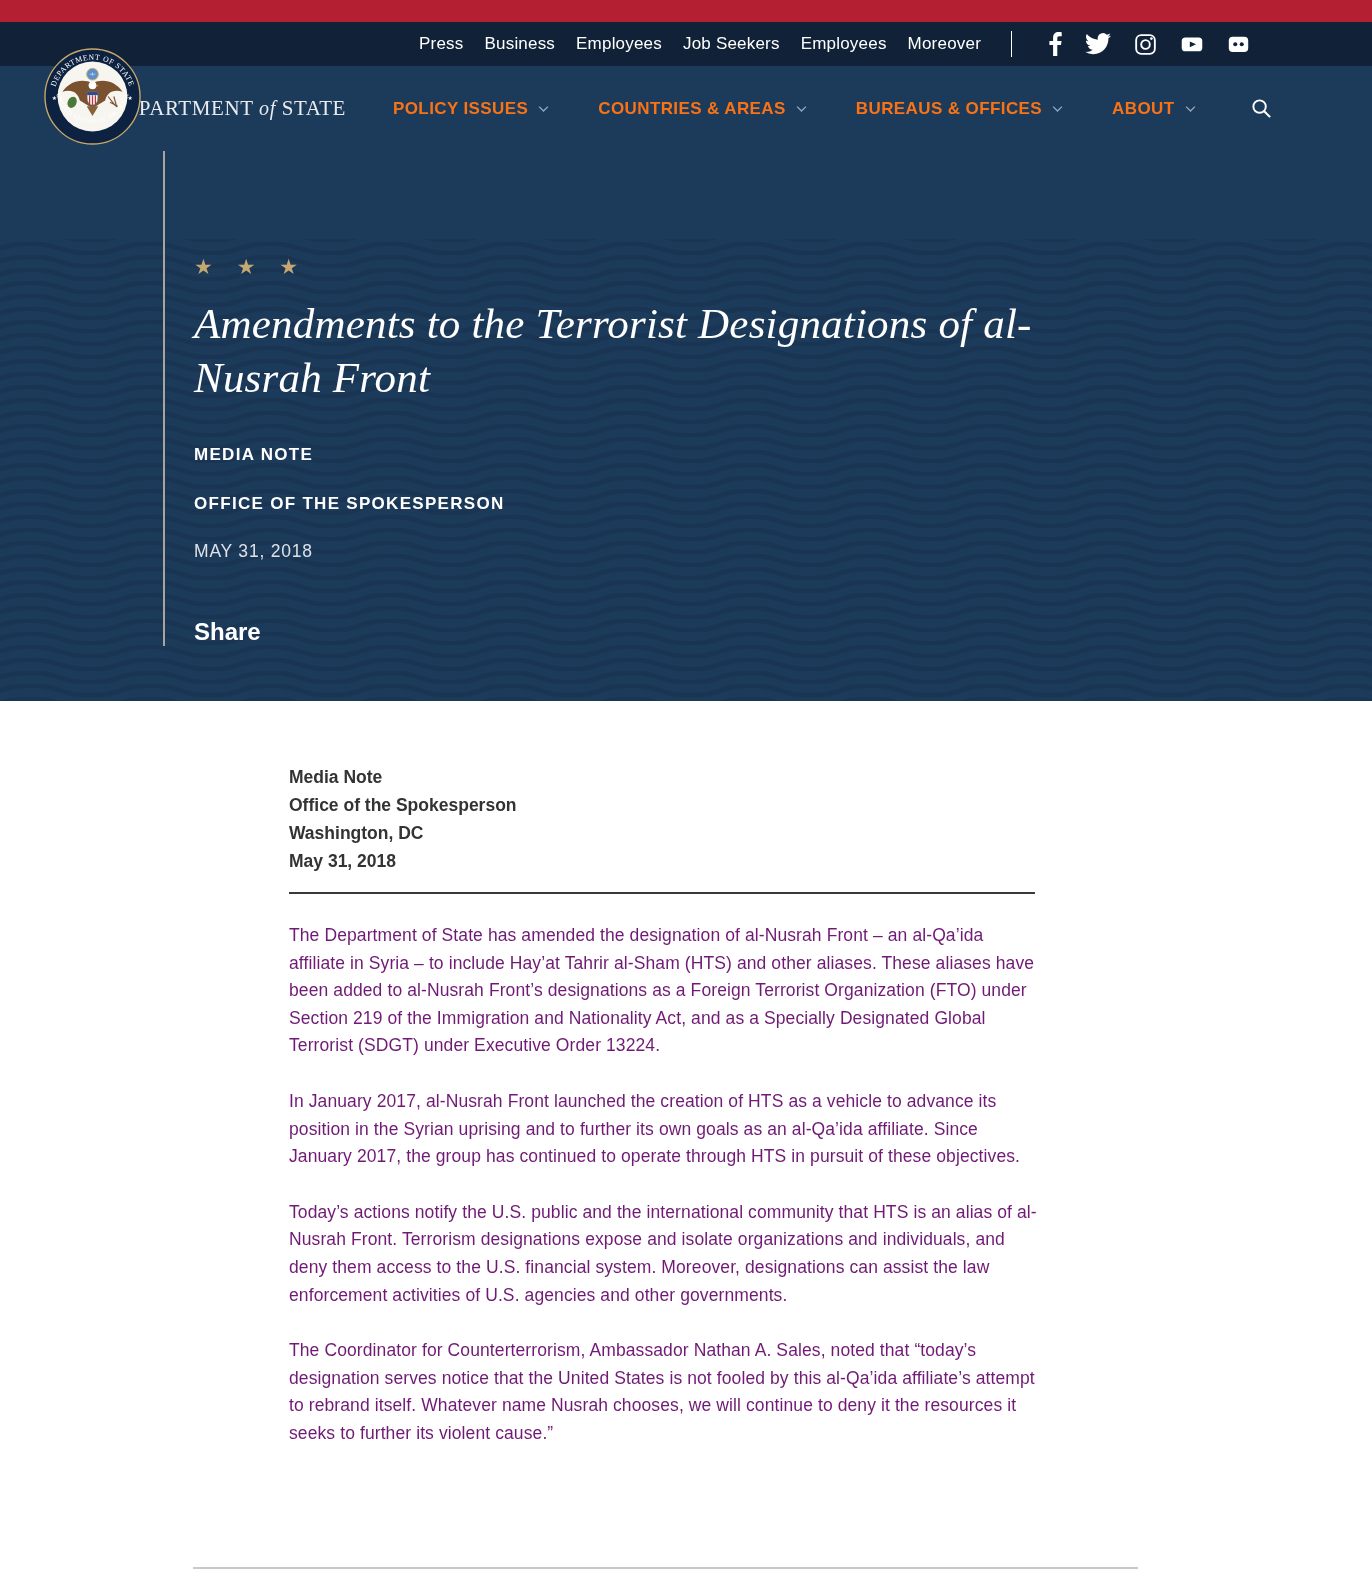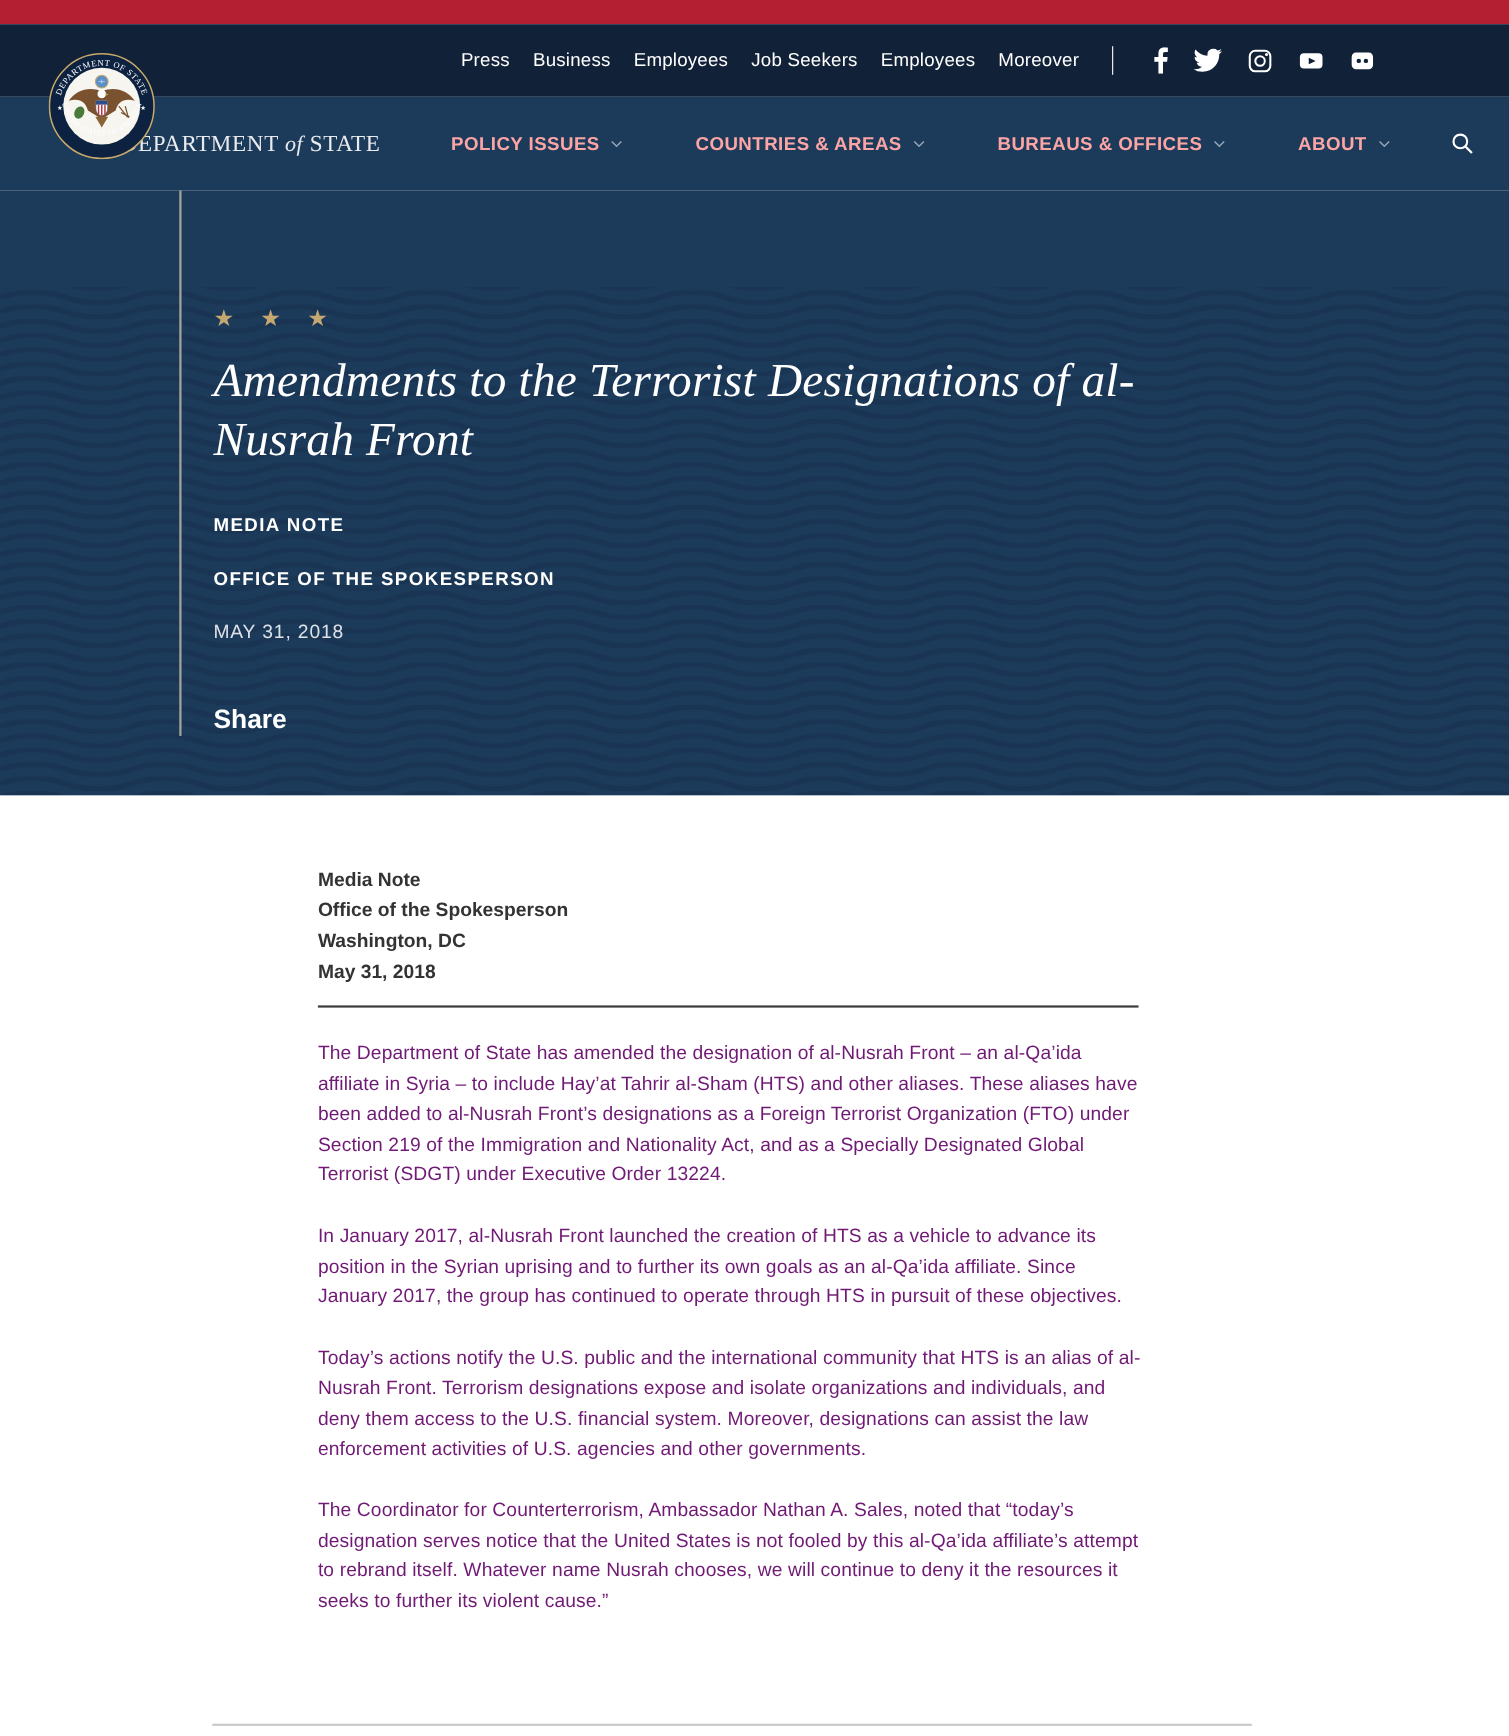--- a/index.html
+++ b/index.html
@@ -5,21 +5,21 @@
   * { box-sizing: border-box; }
   html, body { margin: 0; padding: 0; background: #ffffff; }
   body { font-family: "Liberation Sans", sans-serif; }
   .page { position: relative; width: 1372px; height: 1578px; overflow: hidden; background: #ffffff; }
 
   
   .accent-bar { height: 22px; background: #b51f32; }
 
   
   .util-bar {
-    height: 66px; background: #112238;
+    height: 44px; background: #112238;
     display: flex; align-items: center; justify-content: flex-end;
     padding-right: 122px;
   }
   .util-links { display: flex; align-items: center; }
   .util-links a {
     color: #ffffff; text-decoration: none; font-size: 17px;
     margin-left: 21px; letter-spacing: 0.2px;
   }
   .util-sep { width: 1px; height: 26px; background: #ffffff; margin: 0 14px 0 30px; }
   .social { display: flex; align-items: center; }
@@ -35,22 +35,22 @@
     justify-content: space-between;
   }
   .wordmark {
     color: #e9ebee; font-family: "Liberation Serif", serif;
     font-size: 21px; letter-spacing: 0.6px; white-space: nowrap;
     text-decoration: none;
   }
   .wordmark .of { font-style: italic; text-transform: none; font-size: 20px; }
   .main-nav { display: flex; align-items: center; margin-left: auto; }
   .main-nav .nav-item {
-    color: #fca5a5; text-decoration: none; font-weight: bold;
-    font-size: 17px; letter-spacing: 0.4px; margin-left: 64px;
+    color: #f97316; text-decoration: none; font-weight: bold;
+    font-size: 17px; letter-spacing: 0.4px; margin-left: 47px;
     display: inline-flex; align-items: center; white-space: nowrap;
   }
   .main-nav .nav-item svg { margin-left: 8px; }
   .search-btn { margin-left: 52px; background: none; border: none; padding: 0; cursor: pointer; }
   .search-btn svg { display: block; }
 
   .seal-wrap { position: absolute; left: 44px; top: 48px; width: 97px; height: 97px; z-index: 5; display: block; }
 
   
   .hero { position: relative; height: 550px; background: #1c3a5a; overflow: hidden; }

